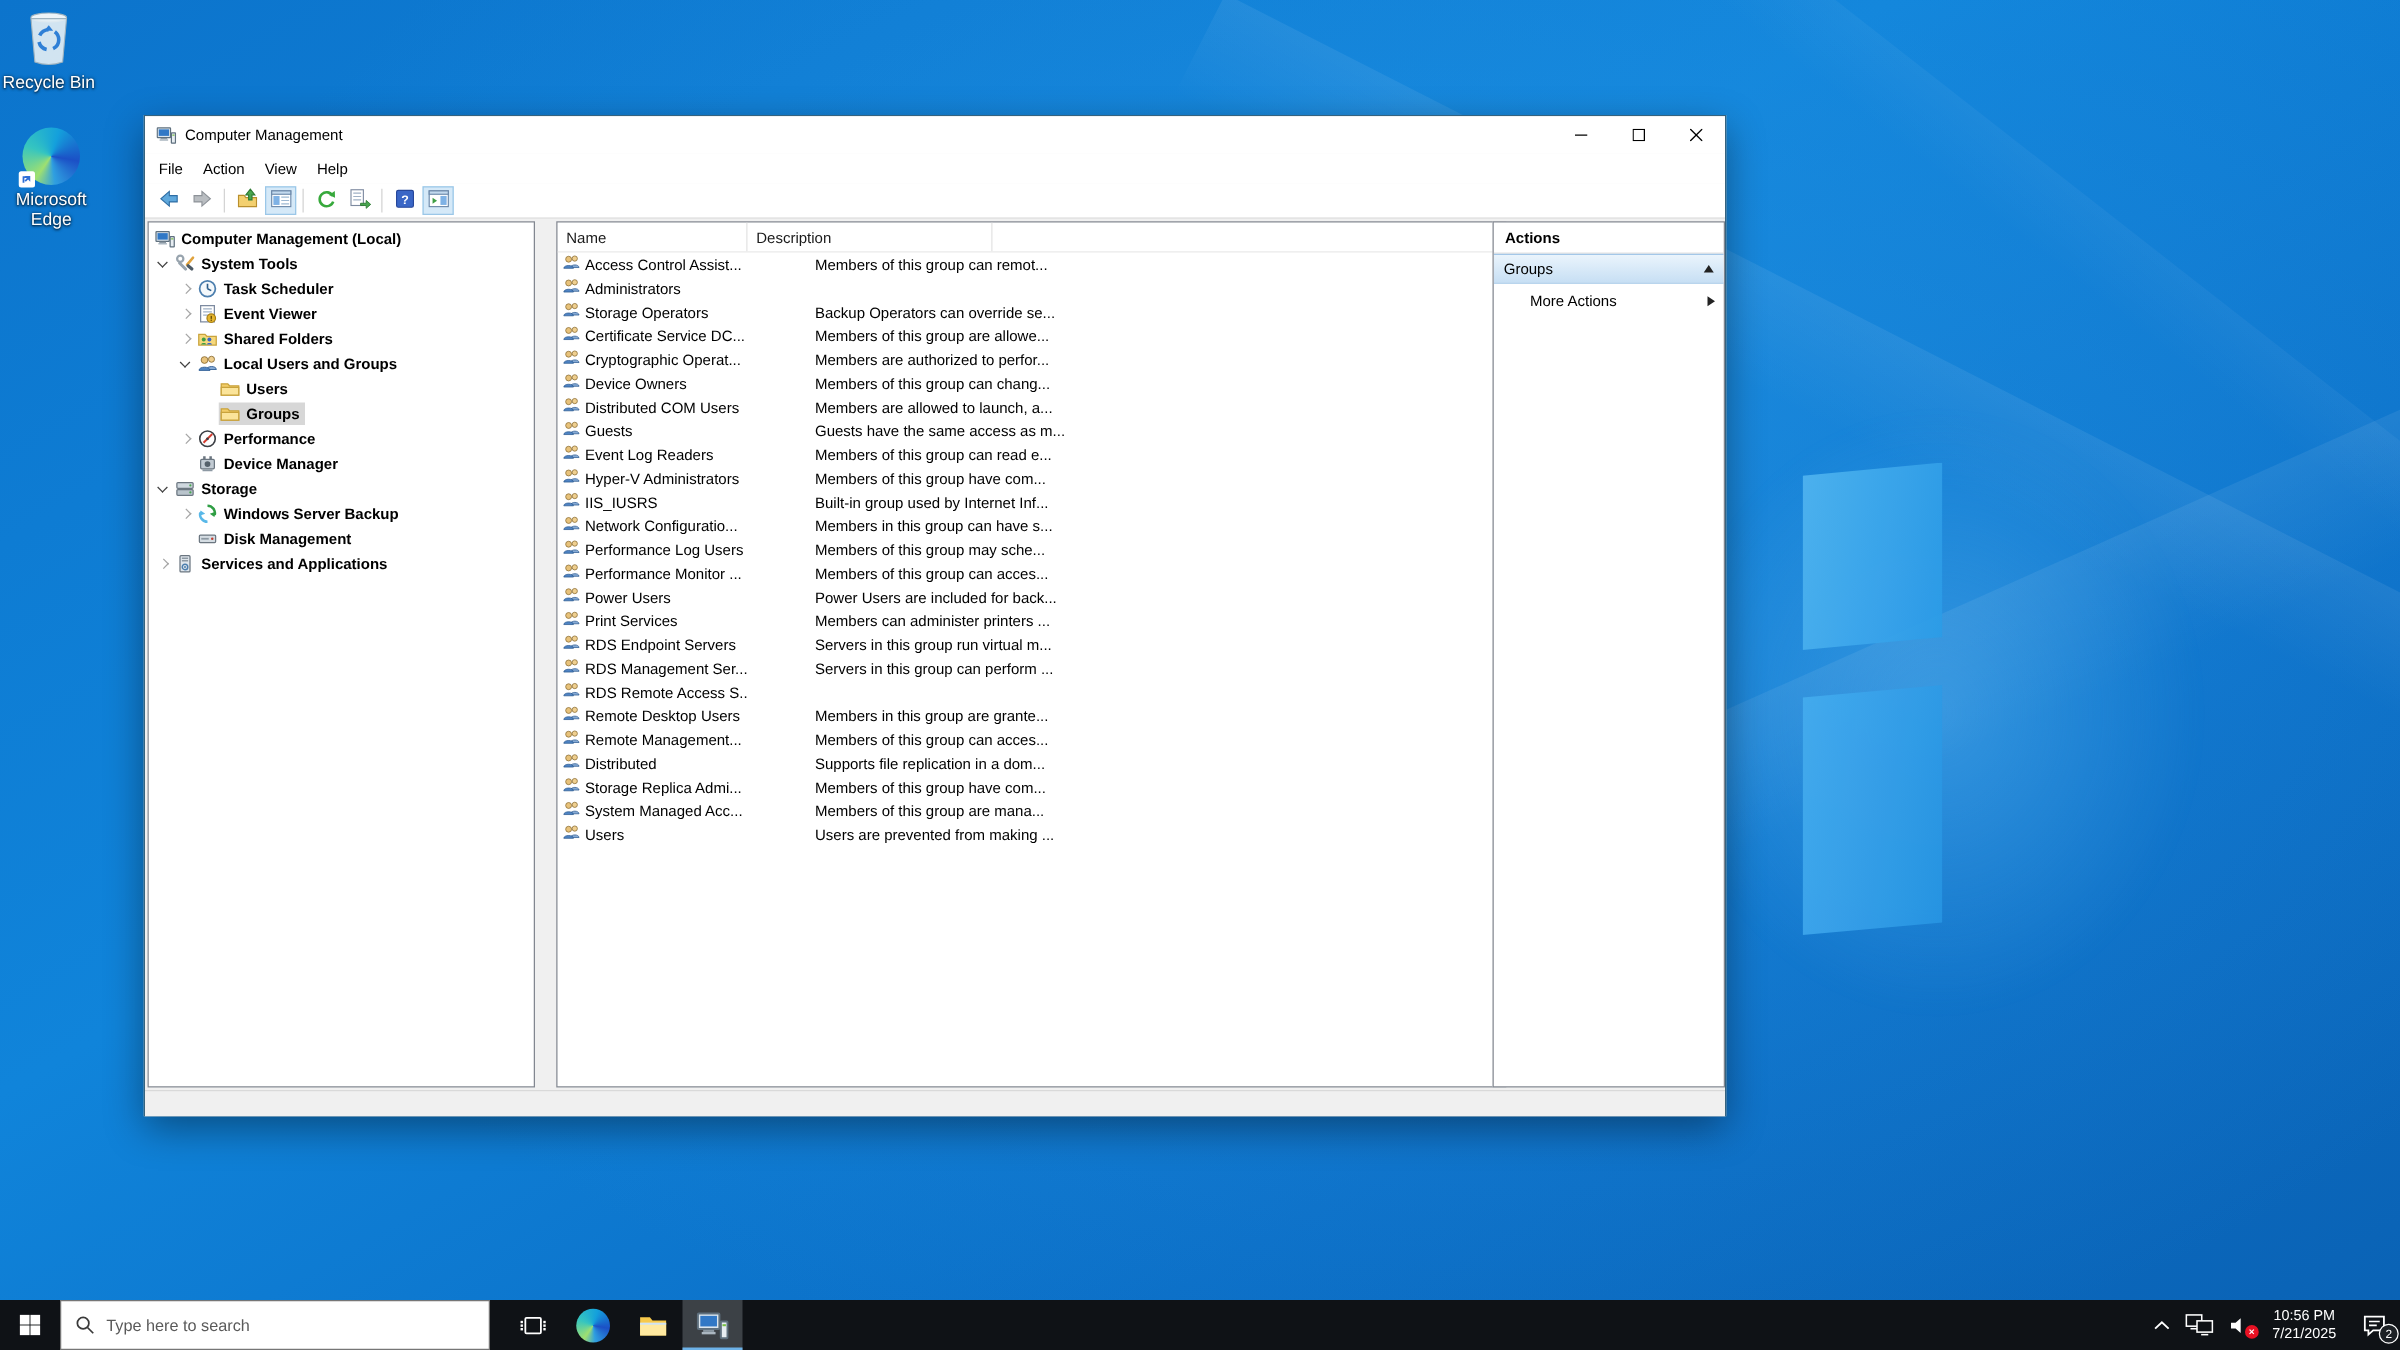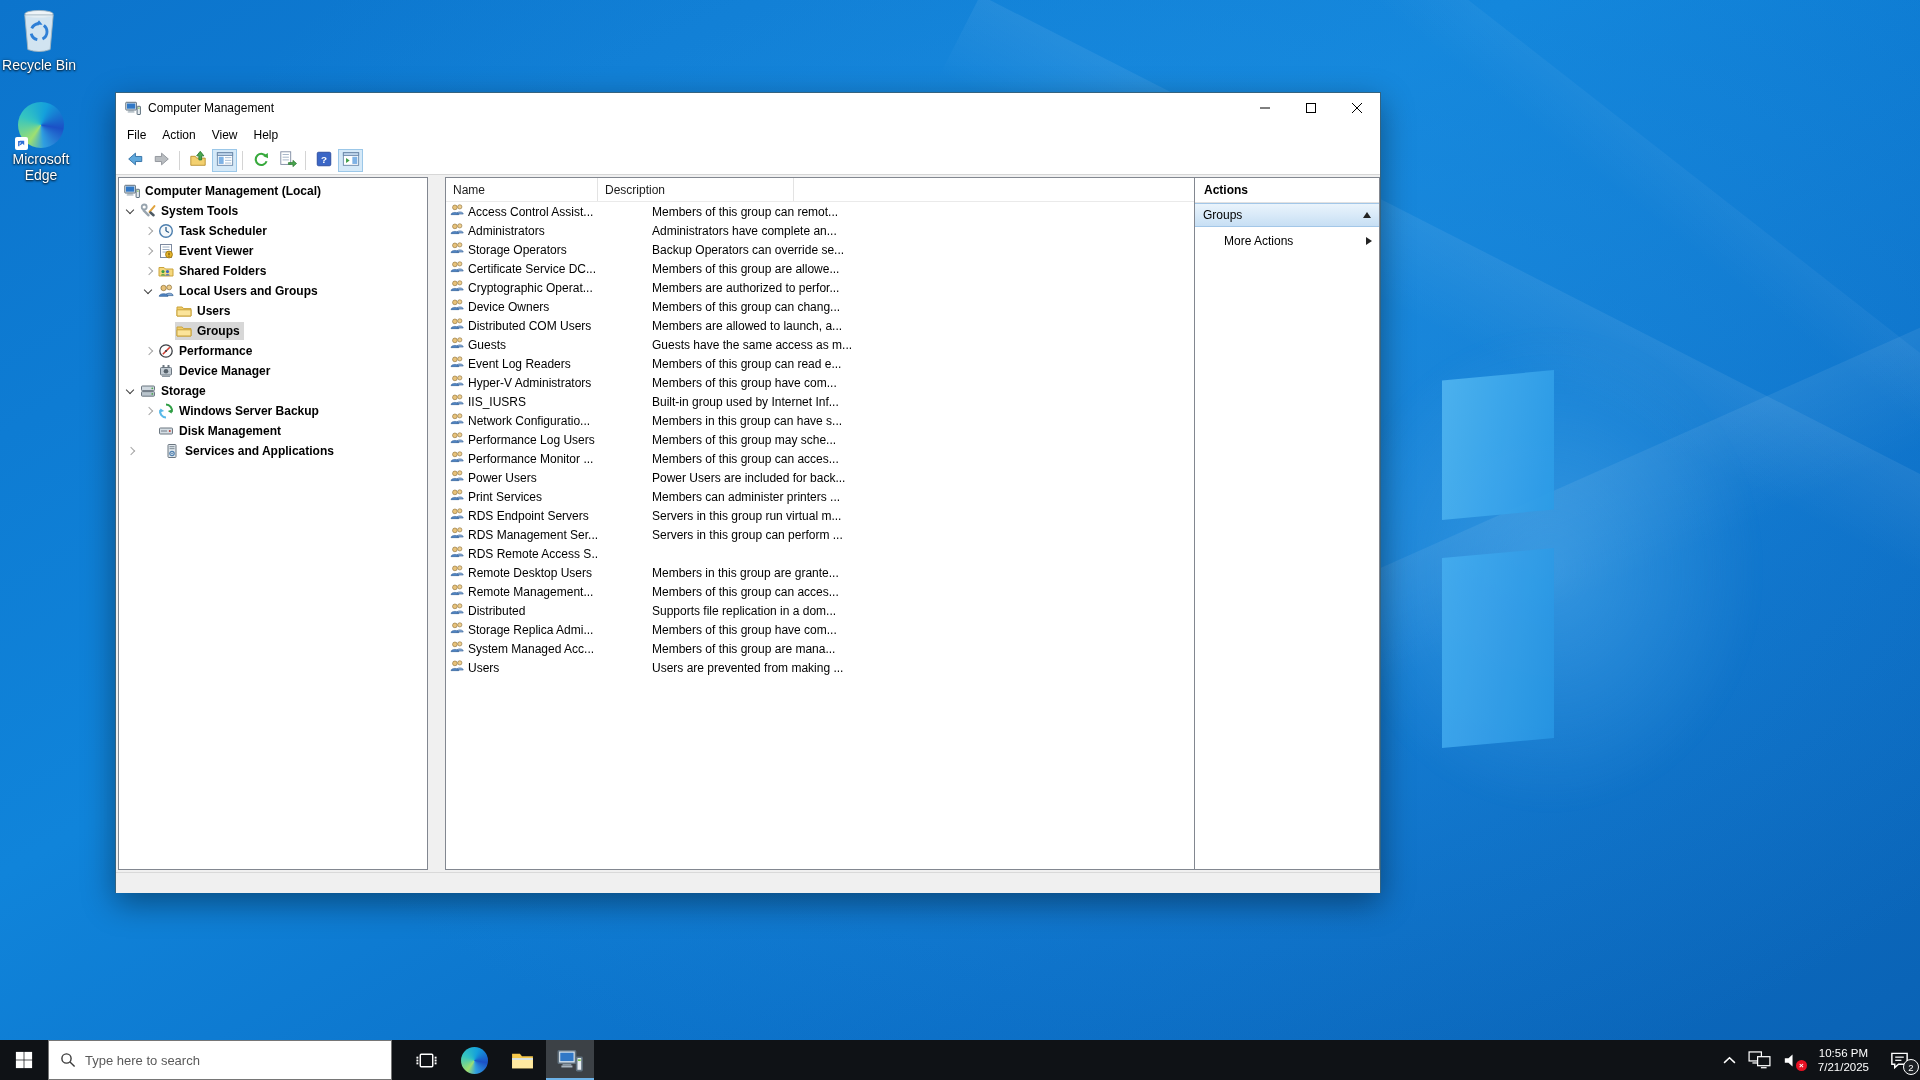--- a/index.html
+++ b/index.html
@@ -421,21 +421,21 @@
                 <span class="tree-icon">
                   <svg viewBox="0 0 16 16">
                     <rect x="1.5" y="5" width="13" height="6" rx="0.8" fill="#d5dde3" stroke="#6b7680"></rect>
                     <circle cx="11.8" cy="8" r="1" fill="#c23b2f"></circle>
                     <rect x="3" y="7.3" width="6" height="1.4" fill="#8d99a3"></rect>
                   </svg>
                 </span>
                 <span>Disk Management</span>
               </span>
             </div>
-            <div class="tree-row" style="padding-left: 4px; gap: 24px;">
+            <div class="tree-row" style="padding-left: 4px;">
               <span class="chev collapsed"></span>
               <span class="tree-node">
                 <span class="tree-icon">
                   <svg viewBox="0 0 16 16">
                     <rect x="4" y="1.5" width="8" height="13" rx="0.8" fill="#dfe6ec" stroke="#6b7680"></rect>
                     <rect x="5.5" y="3" width="5" height="1.2" fill="#8d99a3"></rect>
                     <rect x="5.5" y="5" width="5" height="1.2" fill="#8d99a3"></rect>
                     <circle cx="8" cy="10.5" r="2.2" fill="none" stroke="#4d7fae" stroke-width="1.2"></circle>
                     <circle cx="8" cy="10.5" r="0.8" fill="#4d7fae"></circle>
                   </svg>
@@ -468,21 +468,20 @@
             <div class="list-row">
               <span class="cell-name">
                 <span><svg viewBox="0 0 16 16">
                     <circle cx="11.2" cy="4.4" r="2.4" fill="#efcf8f" stroke="#8a6d33" stroke-width="0.7"></circle>
                     <path d="M7.4 12.6 C7.6 9.4 15 9.4 15.1 12.6 Z" fill="#86abd6" stroke="#2d5b92" stroke-width="0.7"></path>
                     <circle cx="5.6" cy="5" r="2.7" fill="#e8c27a" stroke="#8a6d33" stroke-width="0.7"></circle>
                     <path d="M1.2 13.3 C1.2 9.9 10 9.9 10 13.3 Z" fill="#4f84c4" stroke="#2d5b92" stroke-width="0.7"></path>
                   </svg></span>
                 <span>Administrators</span>
               </span>
-              <span class="cell-desc">Administrators have complete an...</span>
             </div>
             <div class="list-row">
               <span class="cell-name">
                 <span><svg viewBox="0 0 16 16">
                     <circle cx="11.2" cy="4.4" r="2.4" fill="#efcf8f" stroke="#8a6d33" stroke-width="0.7"></circle>
                     <path d="M7.4 12.6 C7.6 9.4 15 9.4 15.1 12.6 Z" fill="#86abd6" stroke="#2d5b92" stroke-width="0.7"></path>
                     <circle cx="5.6" cy="5" r="2.7" fill="#e8c27a" stroke="#8a6d33" stroke-width="0.7"></circle>
                     <path d="M1.2 13.3 C1.2 9.9 10 9.9 10 13.3 Z" fill="#4f84c4" stroke="#2d5b92" stroke-width="0.7"></path>
                   </svg></span>
                 <span>Storage Operators</span>

